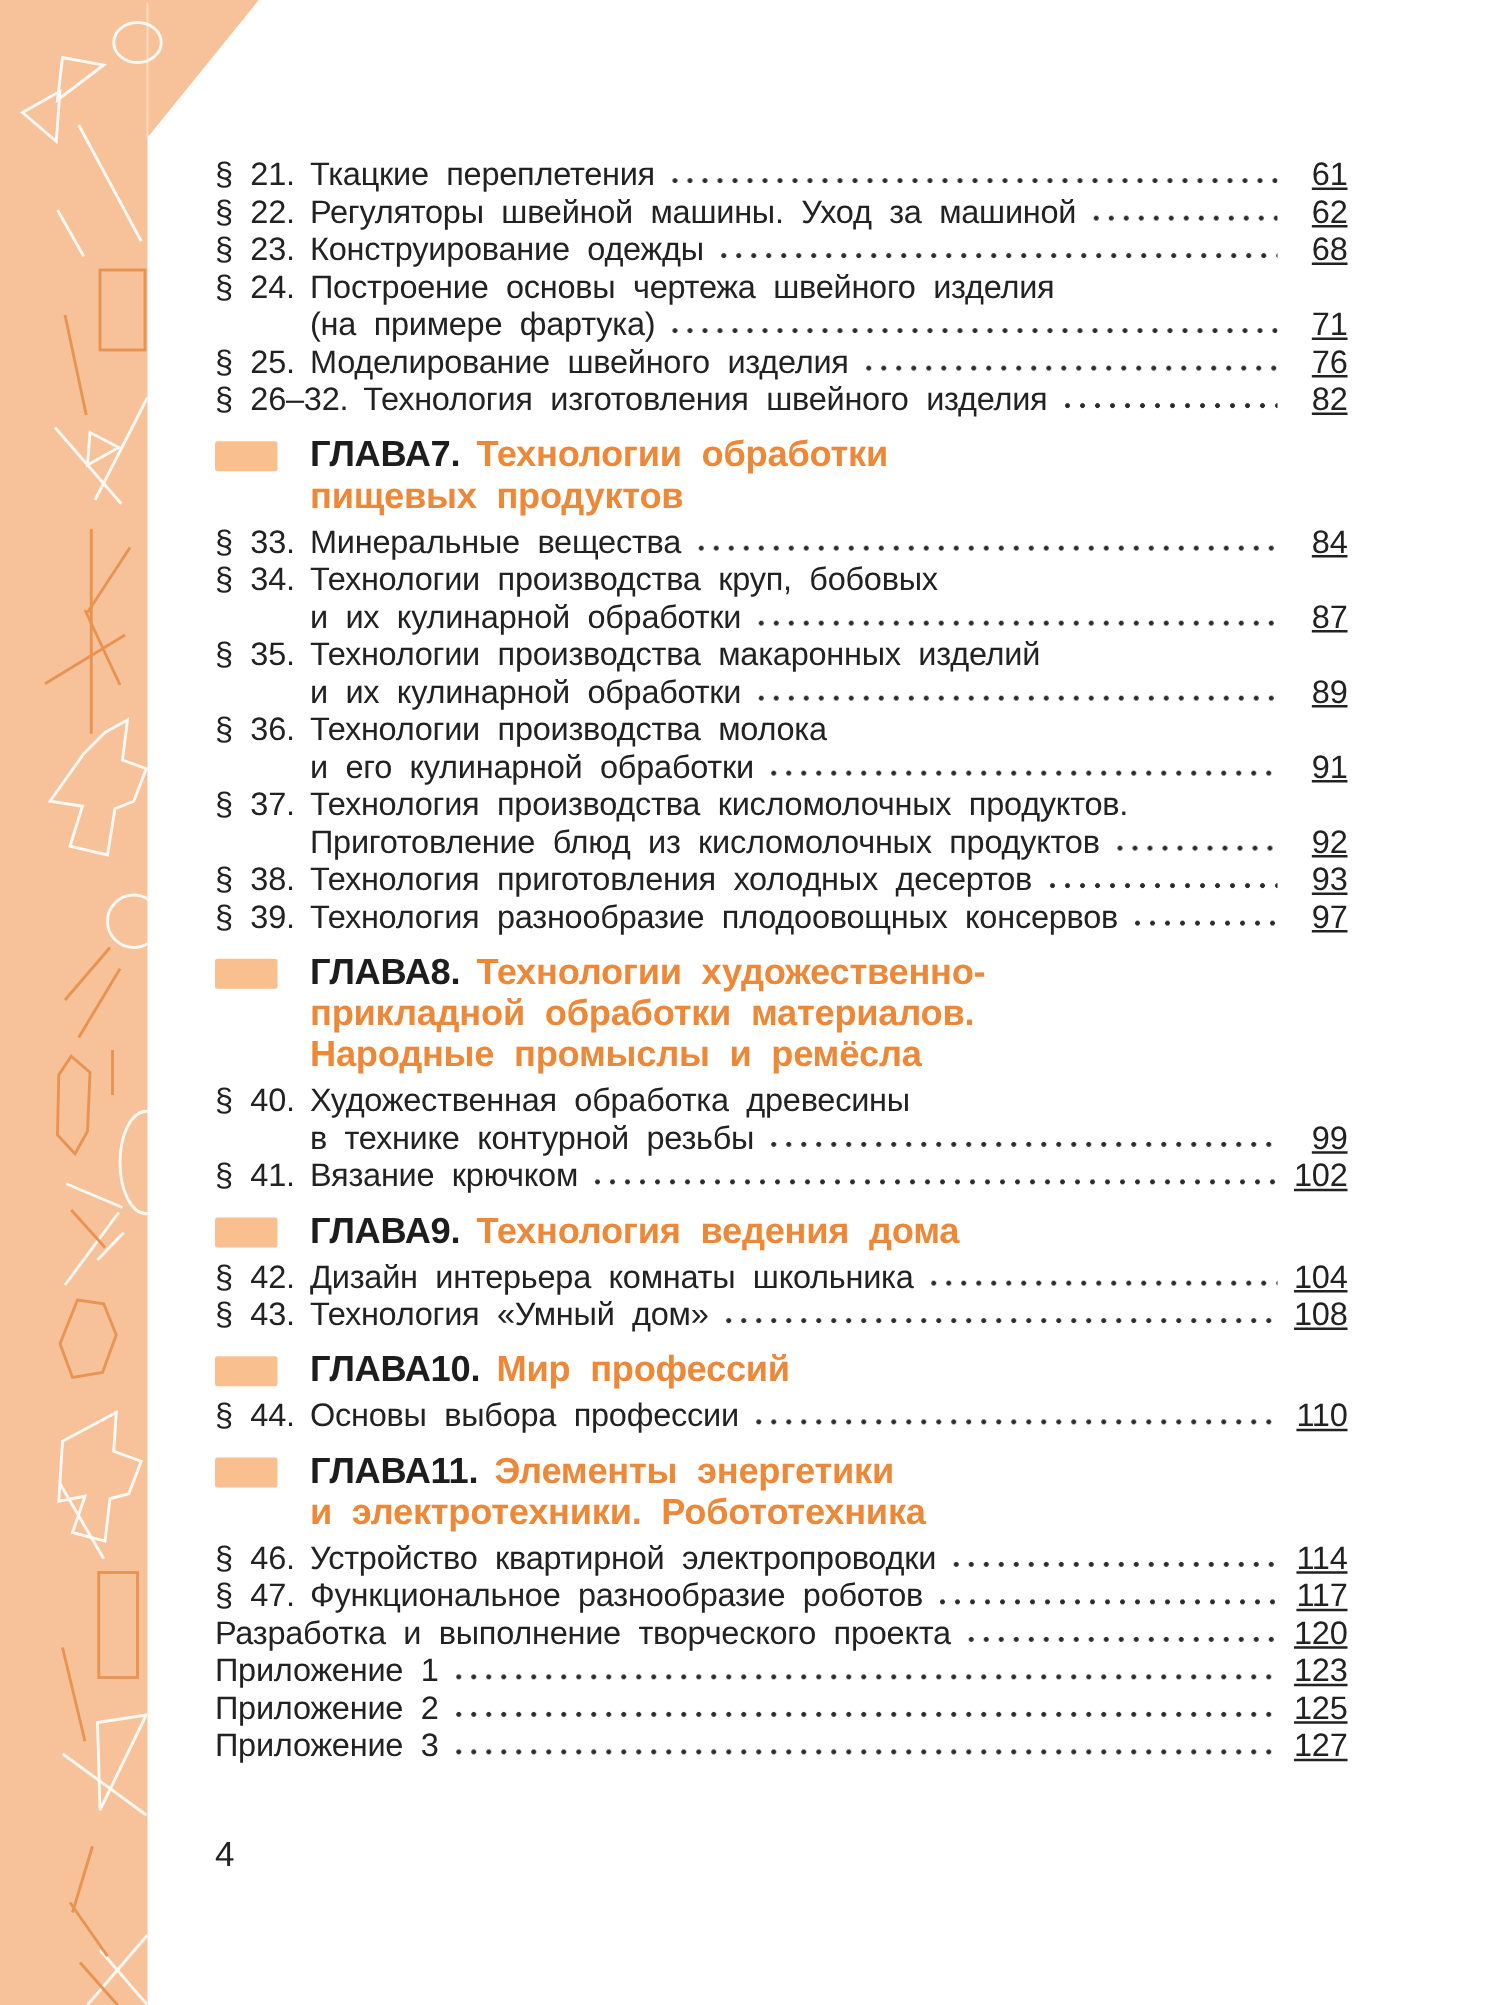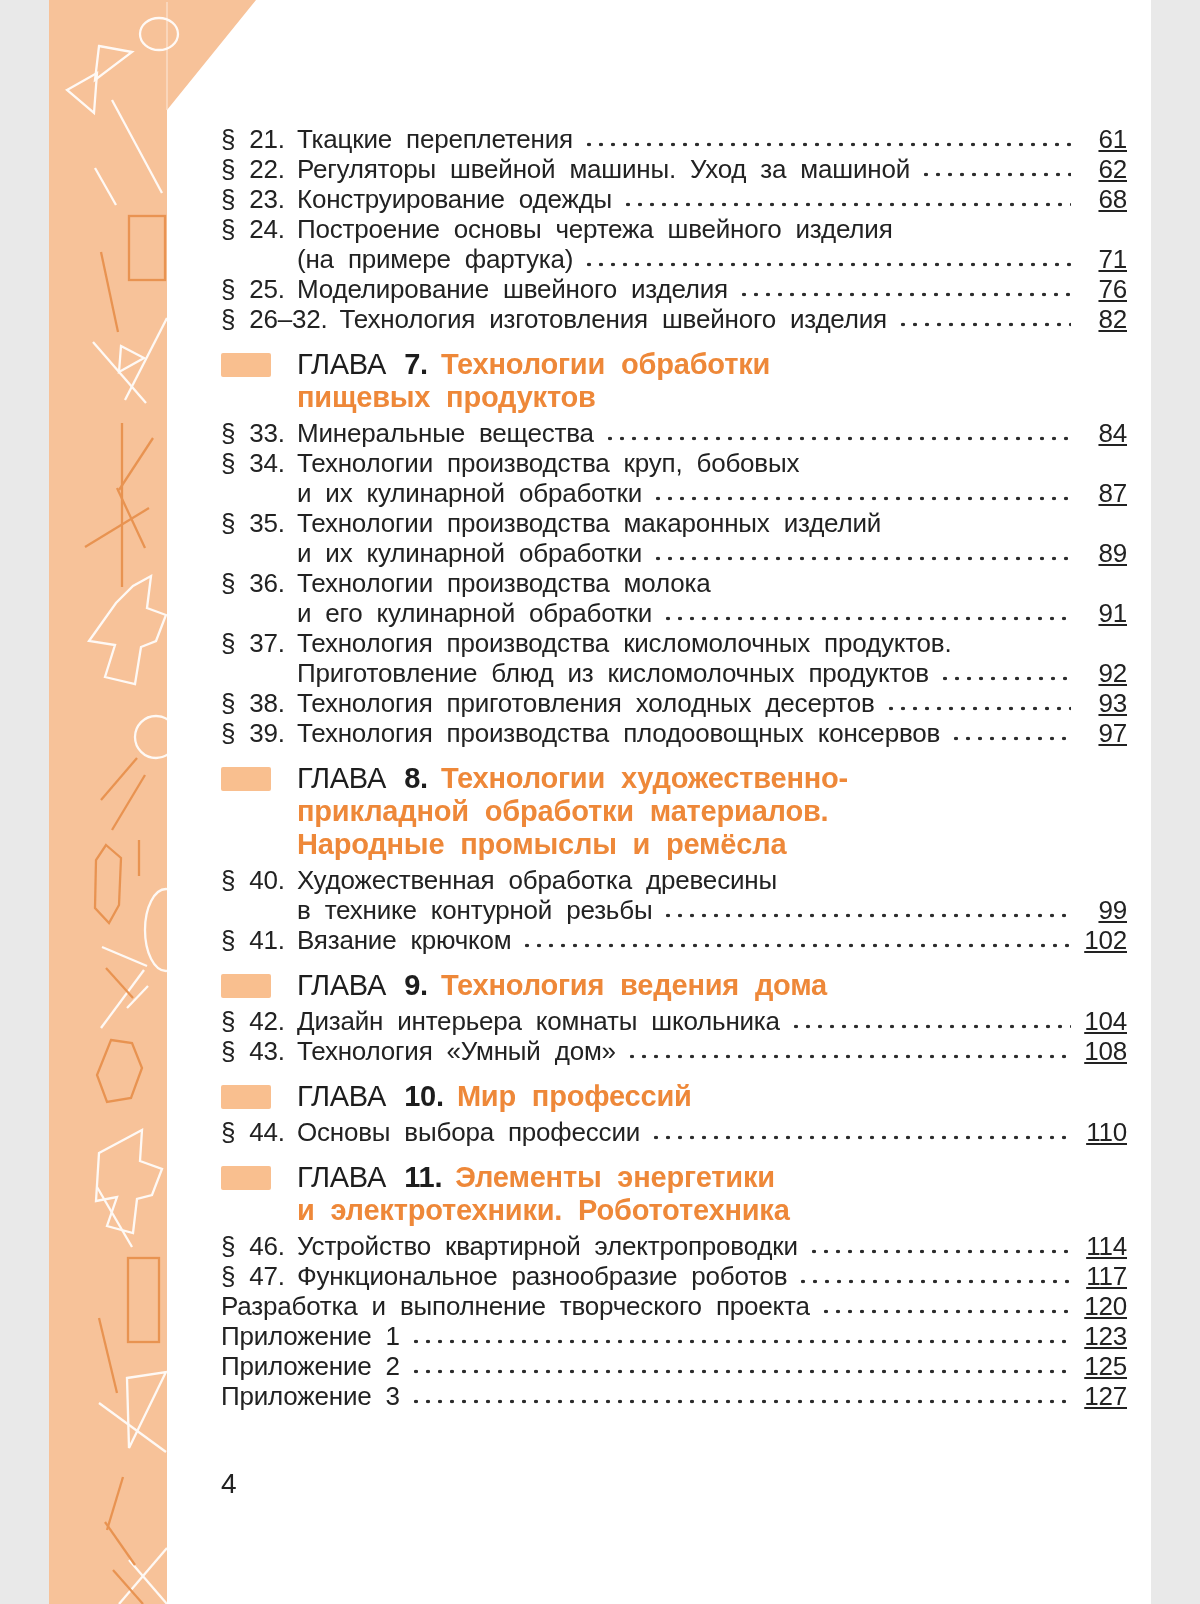--- a/index.html
+++ b/index.html
@@ -1,17 +1,17 @@
 <!DOCTYPE html>
 <html lang="ru"><head>
 <meta charset="utf-8">
 <style>
   html,body{margin:0;padding:0;background:#e9e9e9;}
   .page{
-    position:relative;width:1102px;height:1604px;background:#ffffff;
+    position:relative;width:1200px;height:1604px;background:#ffffff;
     font-family:"Liberation Sans",sans-serif;color:var(--text,#222);
     overflow:hidden;margin:0 auto;
     --band:#F7C299;--bullet:#F9BF8F;--accent:#EE8839;--band-stroke:#E8914E;--text:#222222;
   }
   .band-svg{position:absolute;left:0;top:0;}
   .content{position:absolute;left:172px;top:124px;width:906px;}
   .group{margin:0;}
   .row{
     display:flex;align-items:baseline;font-size:26px;line-height:30px;
     letter-spacing:-0.2px;word-spacing:7px;white-space:nowrap;
@@ -28,21 +28,21 @@
   .pg{min-width:46px;text-align:right;text-decoration:underline;}
   .chapter{
     position:relative;padding-left:76px;margin:14px 0 4px 0;
     font-size:29px;line-height:33px;font-weight:700;
     letter-spacing:-0.2px;word-spacing:8px;white-space:nowrap;
   }
   .bullet{
     position:absolute;left:0;top:5px;width:50px;height:24px;
     background:var(--bullet);border-radius:2px;
   }
-  .ch-word{font-weight:400;margin-right:18px;color:#1d1d1d;}
+  .ch-word{font-weight:700;margin-right:0;color:#1d1d1d;}
   .ch-num{font-weight:700;margin-right:13px;color:#1d1d1d;}
   .ch-title{color:var(--accent);font-weight:700;}
   .folio{position:absolute;left:172px;top:1468px;font-size:28px;line-height:32px;}
 </style>
 </head>
 <body>
 
 <div class="page" style="--band: #F7C299; --bullet: #F9BF8F; --accent: #EE8839; --band-stroke: #E8914E; --text: #222222;">
 
   <svg class="band-svg" width="240" height="1604" viewBox="0 0 240 1604" aria-hidden="true">
@@ -178,21 +178,21 @@
           <span class="txt"><span>Приготовление блюд из кисломолочных продуктов</span></span>
           <span class="dots"></span>
           <span class="pg">92</span>
         </div>
         <div class="row">
           <span class="txt"><span class="lbl">§ 38.</span><span>Технология приготовления холодных десертов</span></span>
           <span class="dots"></span>
           <span class="pg">93</span>
         </div>
         <div class="row">
-          <span class="txt"><span class="lbl">§ 39.</span><span>Технология производства плодоовощных консервов</span></span>
+          <span class="txt"><span class="lbl">§ 39.</span><span>Технология разнообразие плодоовощных консервов</span></span>
           <span class="dots"></span>
           <span class="pg">97</span>
         </div>
       </div>
       <div class="group">
         <div class="chapter">
           <span class="bullet"></span>
           <div class="ch-line"><span class="ch-word">ГЛАВА</span><span class="ch-num">8.</span><span class="ch-title">Технологии художественно-</span></div>
           <div class="ch-line"><span class="ch-title">прикладной обработки материалов.</span></div>
           <div class="ch-line"><span class="ch-title">Народные промыслы и ремёсла</span></div>

